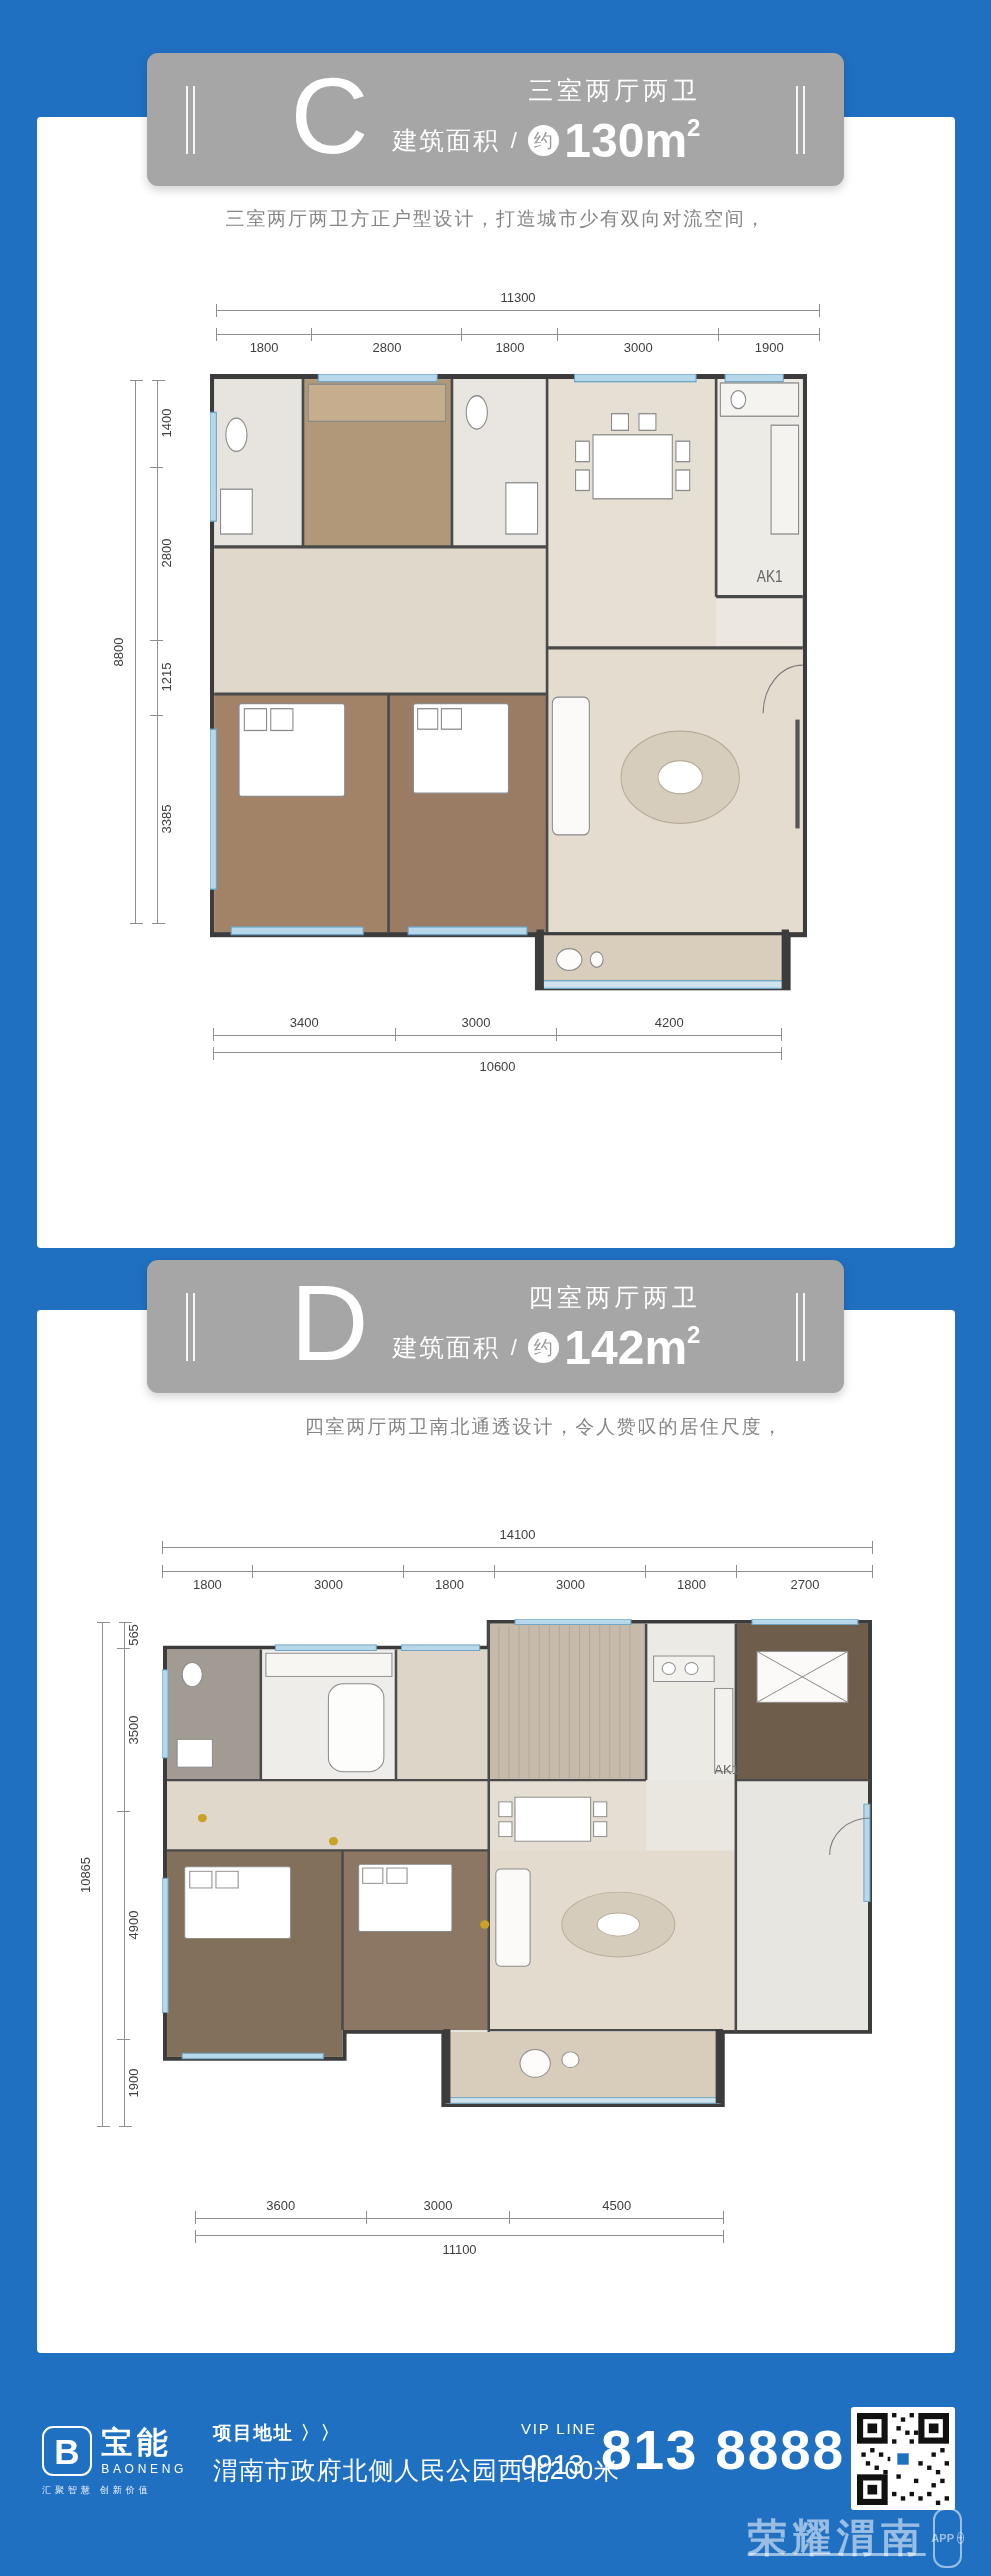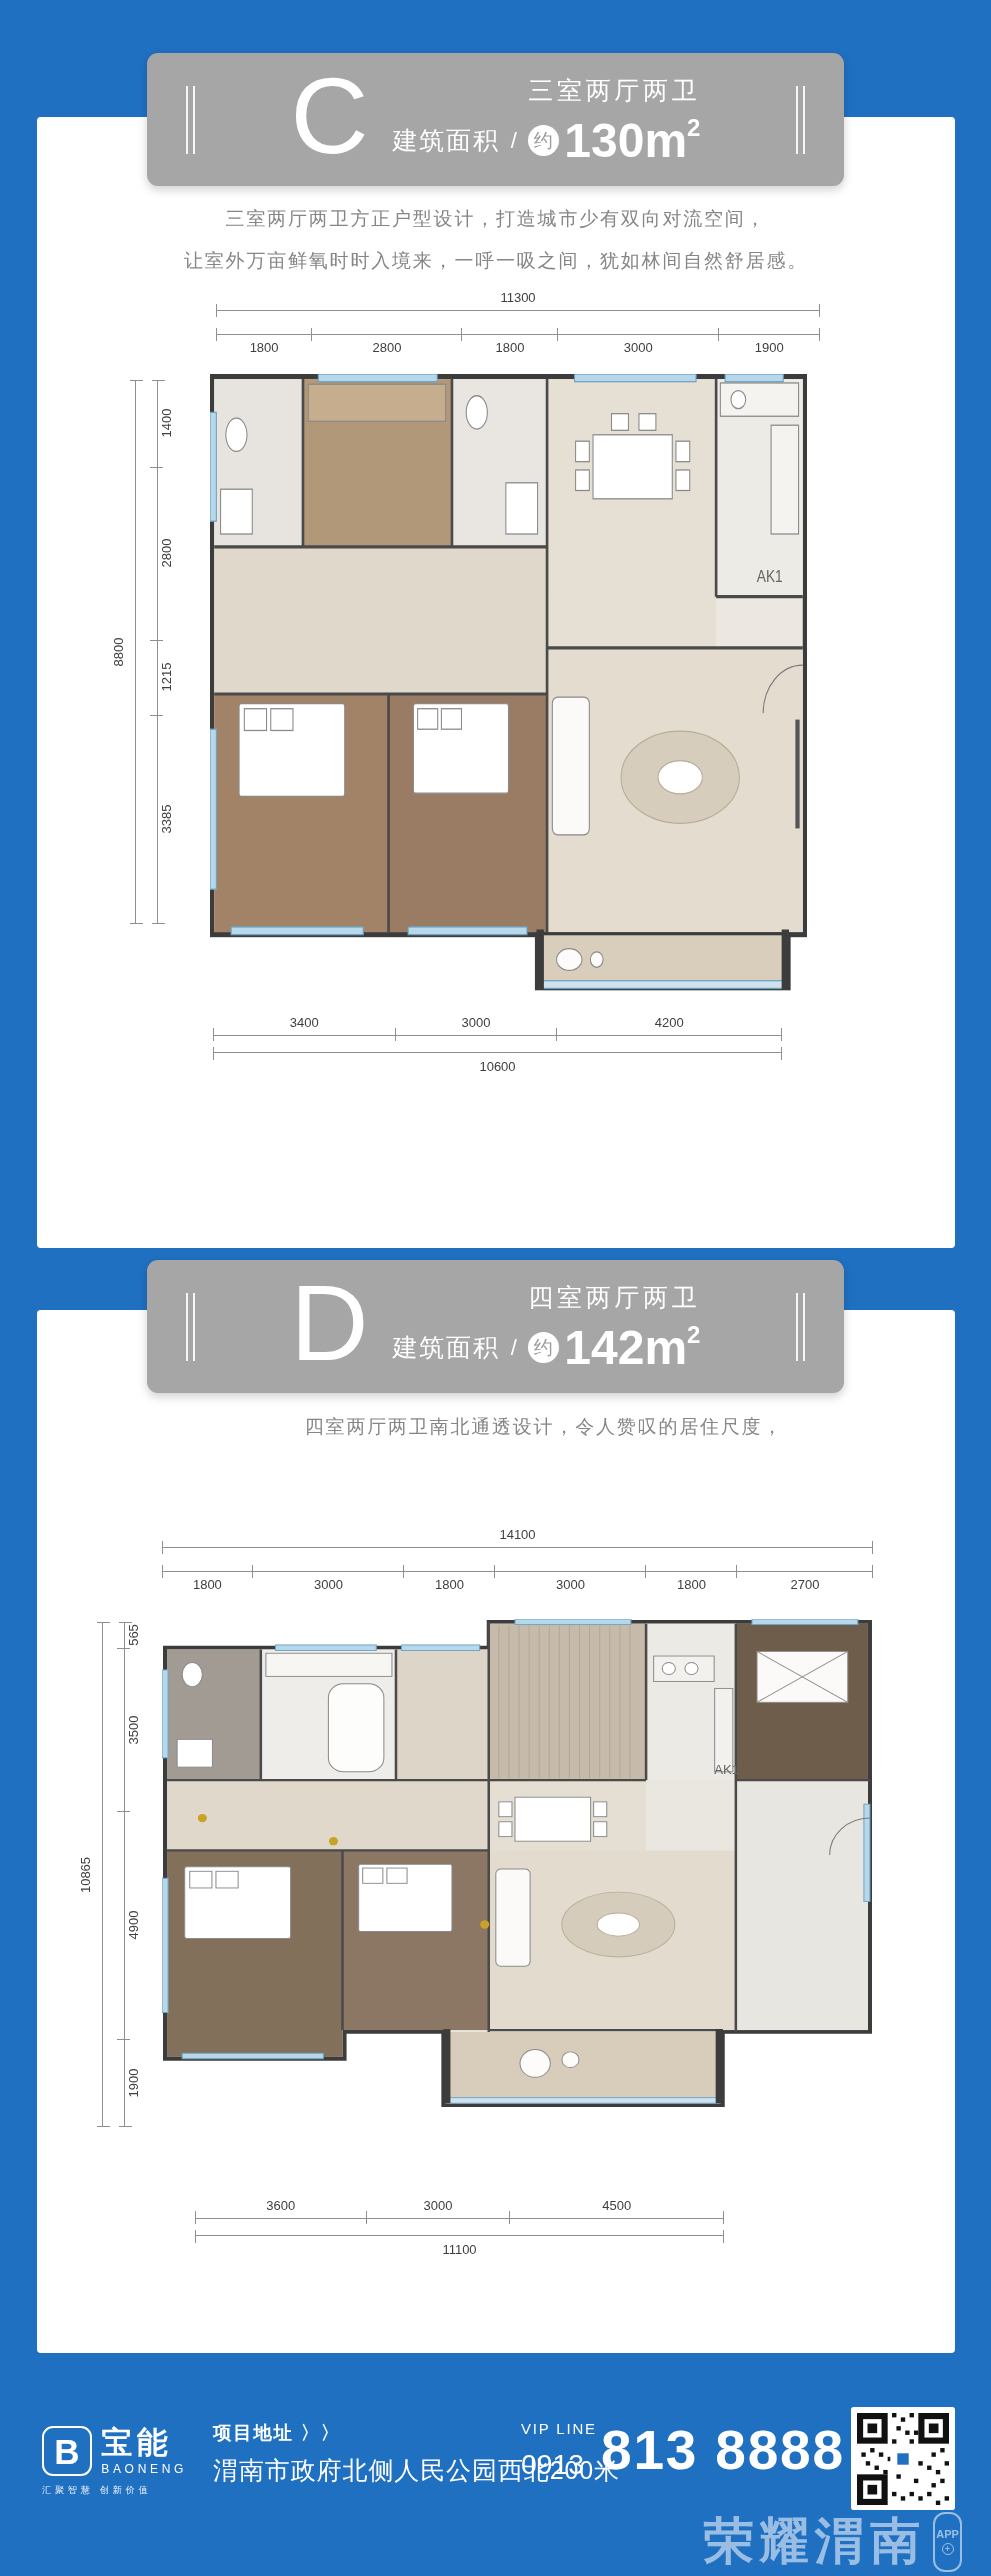--- a/index.html
+++ b/index.html
@@ -83,22 +83,22 @@
   .addr-text{font-size:25px;letter-spacing:0.9px;margin-top:9.2px;font-weight:500;}
   .vip{position:absolute;left:521px;top:66px;}
   .vip-label{font-size:15px;letter-spacing:1.8px;font-weight:400;}
   .vip-prefix{font-size:28.4px;margin-top:11px;font-weight:500;}
   .phone-big{position:absolute;left:601px;top:64px;font-size:55px;font-weight:700;letter-spacing:1.8px;}
   .disclaimer{position:absolute;left:42px;top:133px;width:789px;font-size:9.6px;line-height:1.65;opacity:.95;}
   .qr{position:absolute;left:851px;top:53px;width:104px;height:103px;background:#fff;border-radius:2.8px;
       display:flex;align-items:center;justify-content:center;}
   .watermark{position:absolute;right:29px;top:154px;text-align:center;color:rgba(255,255,255,.55);}
   .wm-row{display:flex;align-items:center;gap:7.3px;}
-  .wm-title{font-size:50px;font-weight:700;letter-spacing:5.5px;}
-  .wm-phone{width:29px;height:60px;border:2.8px solid rgba(255,255,255,.55);border-radius:12px;display:flex;flex-direction:column;
+  .wm-title{font-size:39px;font-weight:700;letter-spacing:5.5px;text-decoration:underline;}
+  .wm-phone{width:29px;height:60px;border:2.8px solid rgba(255,255,255,.55);border-radius:12px;display:flex;flex-direction:row;
             align-items:center;justify-content:center;font-size:11px;font-weight:700;gap:2.8px;}
   .wm-plus{width:12px;height:12px;border:1.4px solid rgba(255,255,255,.55);border-radius:50%;font-size:8.3px;line-height:10px;}
   .wm-url{font-size:16.5px;font-weight:700;letter-spacing:5.5px;margin-top:5.5px;}
 </style>
 </head>
 <body>
 
 <div class="page">
 
   <div class="card" id="card-c">
@@ -120,21 +120,20 @@
         </div>
       </div>
       <div class="badge-lines right">
           <span></span>
           <span></span>
         </div>
     </div>
 
     <div class="desc" style="top:81px;">
       <div>三室两厅两卫方正户型设计，打造城市少有双向对流空间，</div>
-      <div>让室外万亩鲜氧时时入境来，一呼一吸之间，犹如林间自然舒居感。</div>
     </div>
 
     <div class="hruler" style="left:179px;top:173px;width:604px;">
       <div class="hr-totlabel">11300</div>
       <div class="hr-line"></div>
       <div class="hr-segs">
         <div class="hr-seg" style="width:15.93%"><span>1800</span></div>
         <div class="hr-seg" style="width:24.78%"><span>2800</span></div>
         <div class="hr-seg" style="width:15.93%"><span>1800</span></div>
         <div class="hr-seg" style="width:26.55%"><span>3000</span></div>

